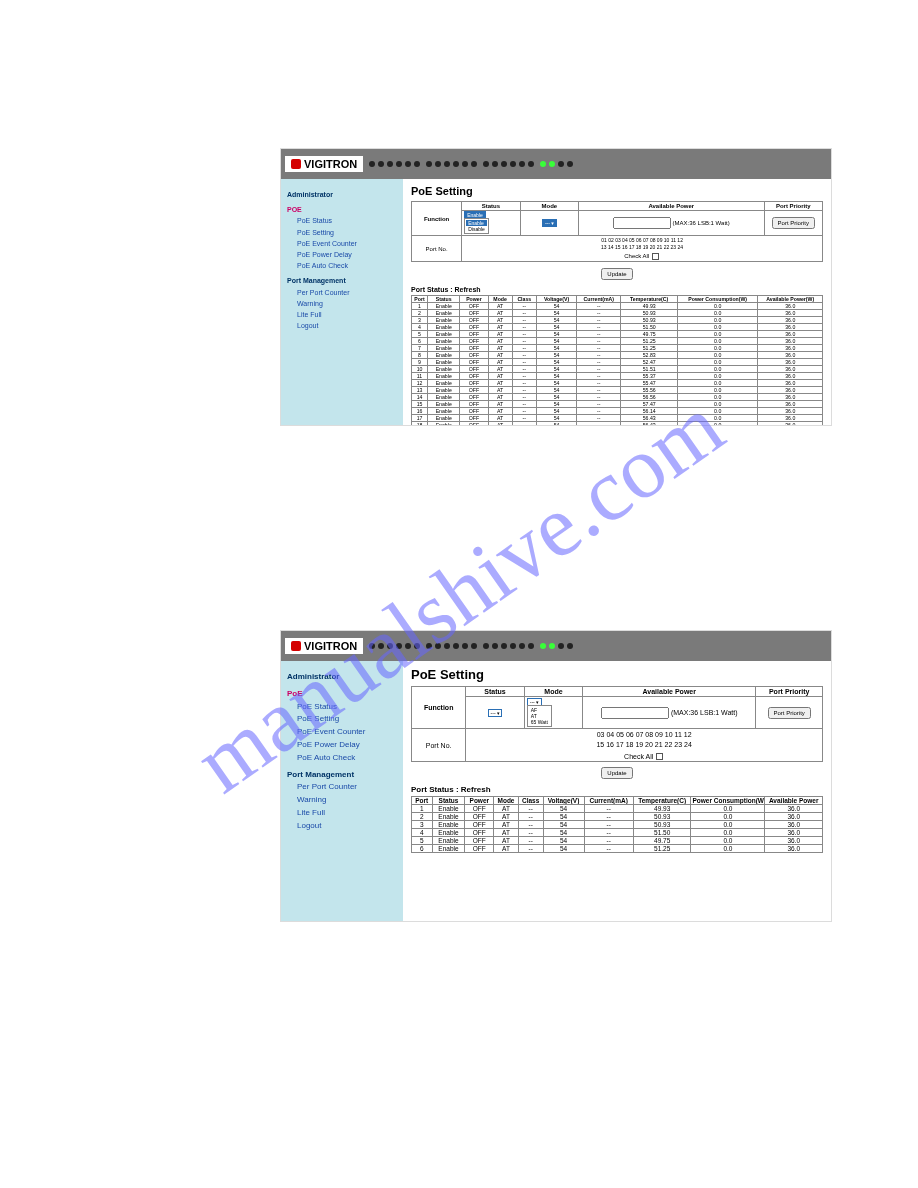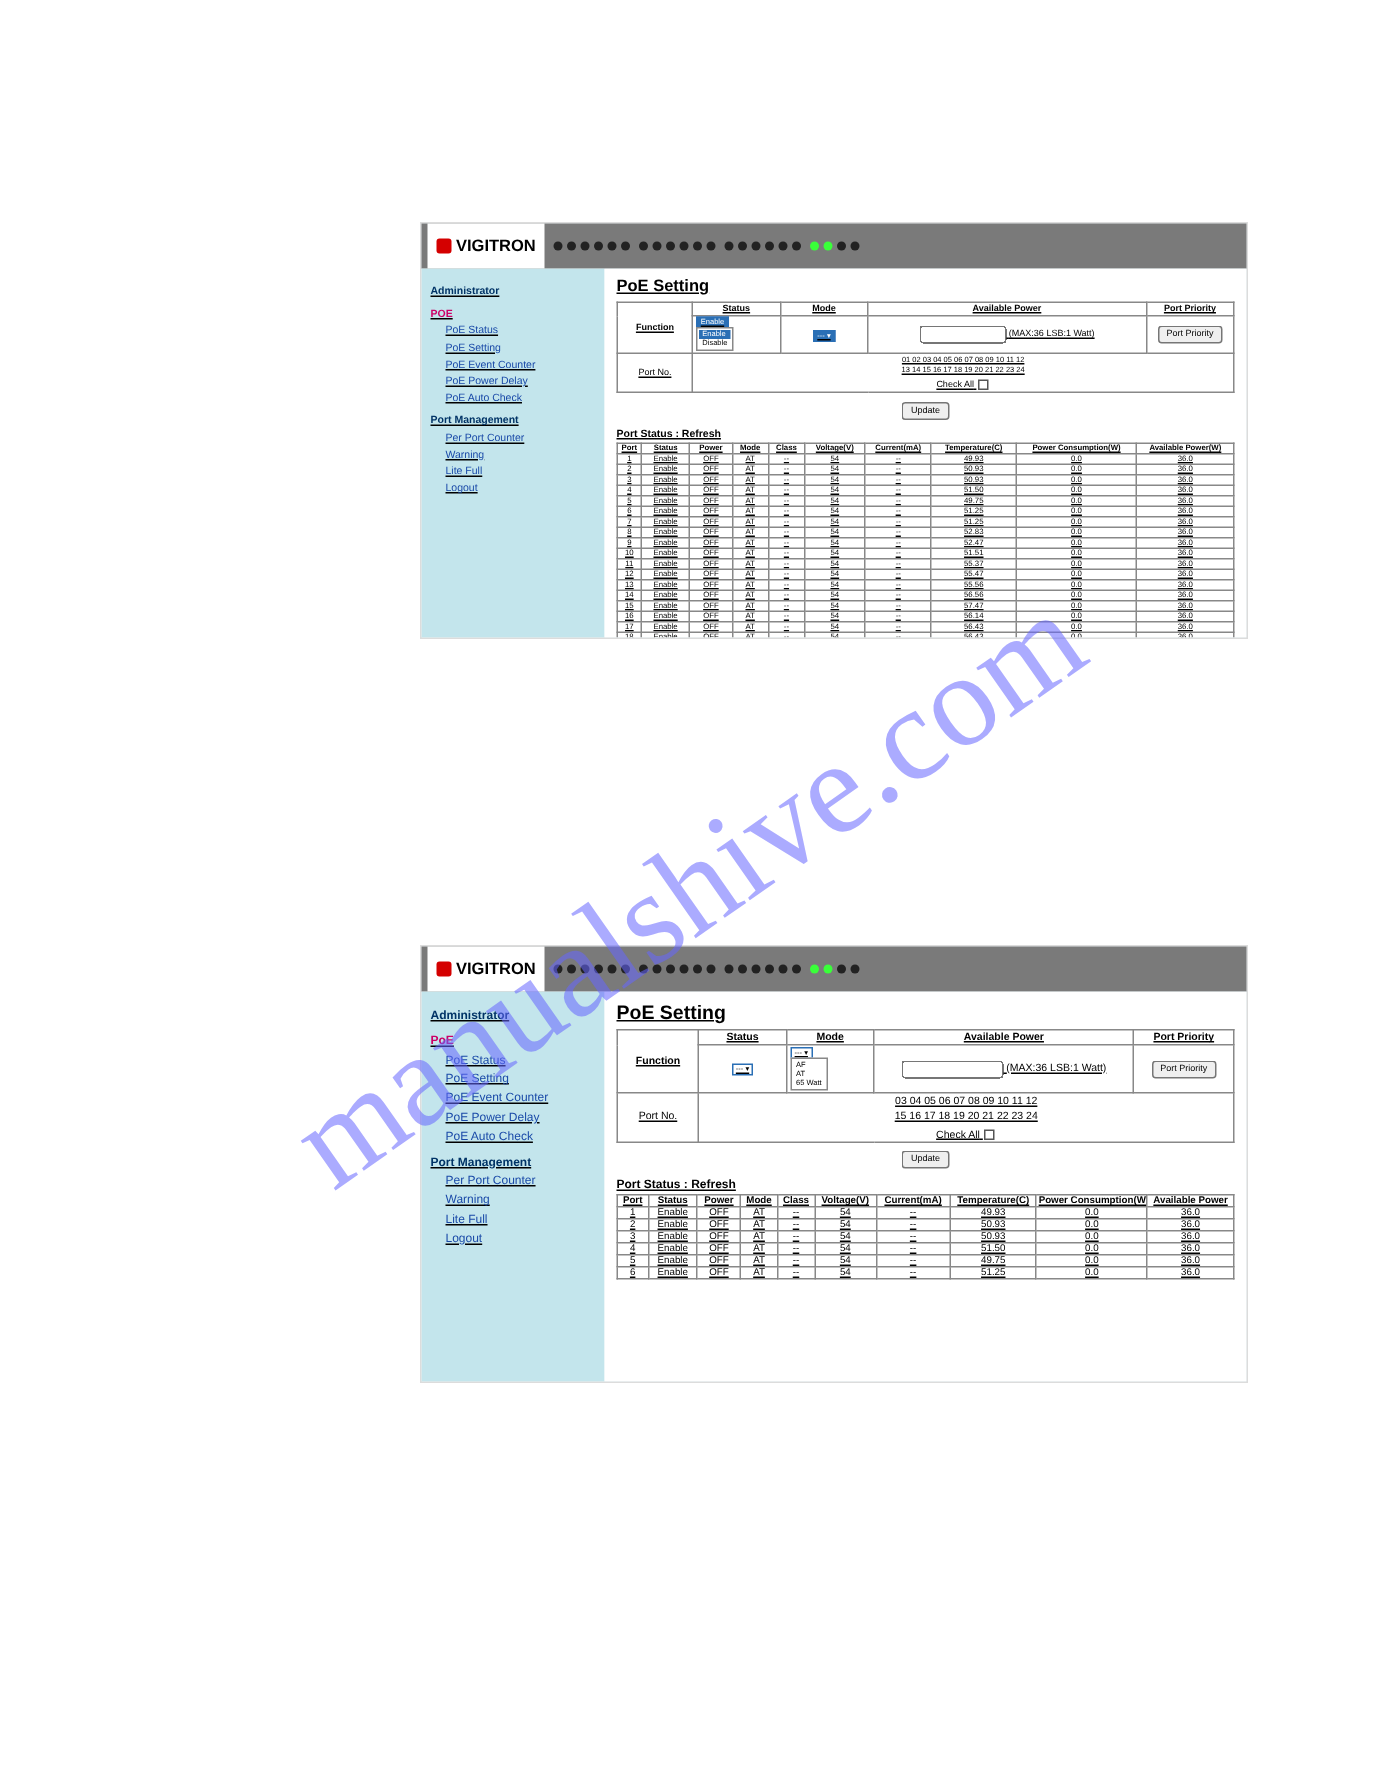--- a/index.html
+++ b/index.html
@@ -1,27 +1,27 @@
 <!DOCTYPE html>
 <html><head>
 <meta charset="utf-8">
 <style>
   html,body{margin:0;padding:0;background:#fff;font-family:Arial,Helvetica,sans-serif;font-size:11px;color:#000;width:918px;}
   .page{width:918px;height:1188px;position:relative;overflow:hidden;}
   .watermark{position:absolute;top:50%;left:50%;transform:translate(-50%,-50%) rotate(-35deg);font-size:88px;color:rgba(102,102,255,0.55);font-family:Georgia,'Times New Roman',serif;white-space:nowrap;pointer-events:none;z-index:900;}
   .shot{position:absolute;left:280px;border:1px solid #dcdcdc;display:flex;flex-direction:column;background:#e8f2f4;}
   .shot1{top:148px;width:550px;height:276px;}
   .shot2{top:630px;width:550px;height:290px;}
-  .topbar{height:30px;background:#7a7a7a;display:flex;gap:6px;padding:0 4px;}
+  .topbar{height:30px;background:#7a7a7a;display:flex;align-items:center;gap:6px;padding:0 4px;}
   .logo{background:#fff;color:#000;font-weight:bold;font-size:11px;padding:2px 6px;display:flex;align-items:center;gap:3px;}
   .logo-ico{width:10px;height:10px;background:#d40000;border-radius:2px;}
   .ledgrp{display:flex;gap:3px;align-items:center;}
   .led{width:6px;height:6px;border-radius:50%;background:#222;}
   .led.on{background:#39ff39;}
-  .body{flex:1;display:flex;overflow:hidden;text-decoration:underline;}
+  .body{flex:1;display:flex;overflow:hidden;}
   .sidebar{width:110px;background:#c3e5ec;padding:6px 6px;font-size:7px;line-height:1.6;color:#003366;}
   .sidebar .hdr{color:#003366;font-weight:bold;margin-top:4px;}
   .sidebar .cur{color:#cc0066;}
   .sidebar a{color:#1a4aa8;text-decoration:none;display:block;padding-left:10px;}
   .main{flex:1;background:#fff;padding:6px 8px;overflow:hidden;}
   h2{font-size:11px;margin:0 0 4px;font-weight:bold;}
   table{border-collapse:collapse;width:100%;font-size:6px;table-layout:fixed;}
   .ftbl td,.ftbl th{border:1px solid #888;padding:1px 2px;text-align:center;}
   .row1 th{font-weight:bold;background:#fff;}
   .sel{border:1px solid #2a6fb5;background:#2a6fb5;color:#fff;font-size:5px;padding:0 2px;}

